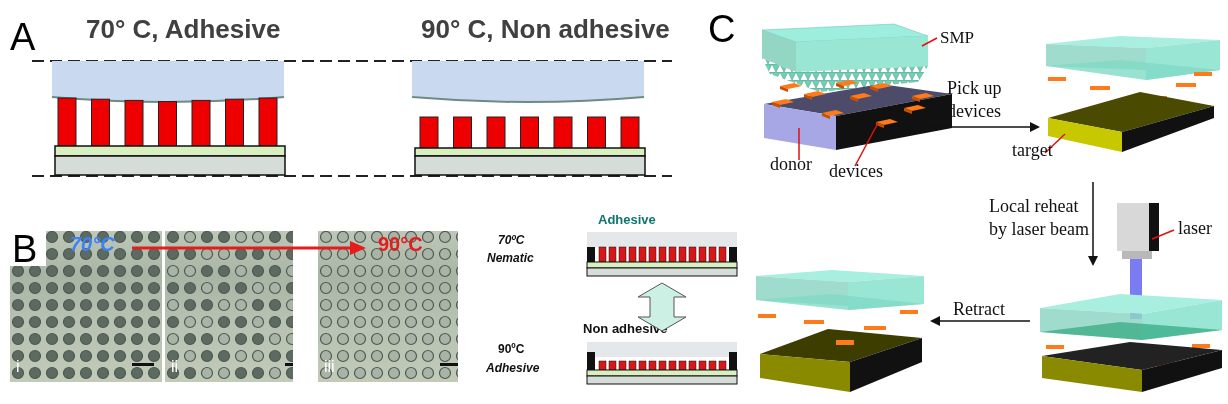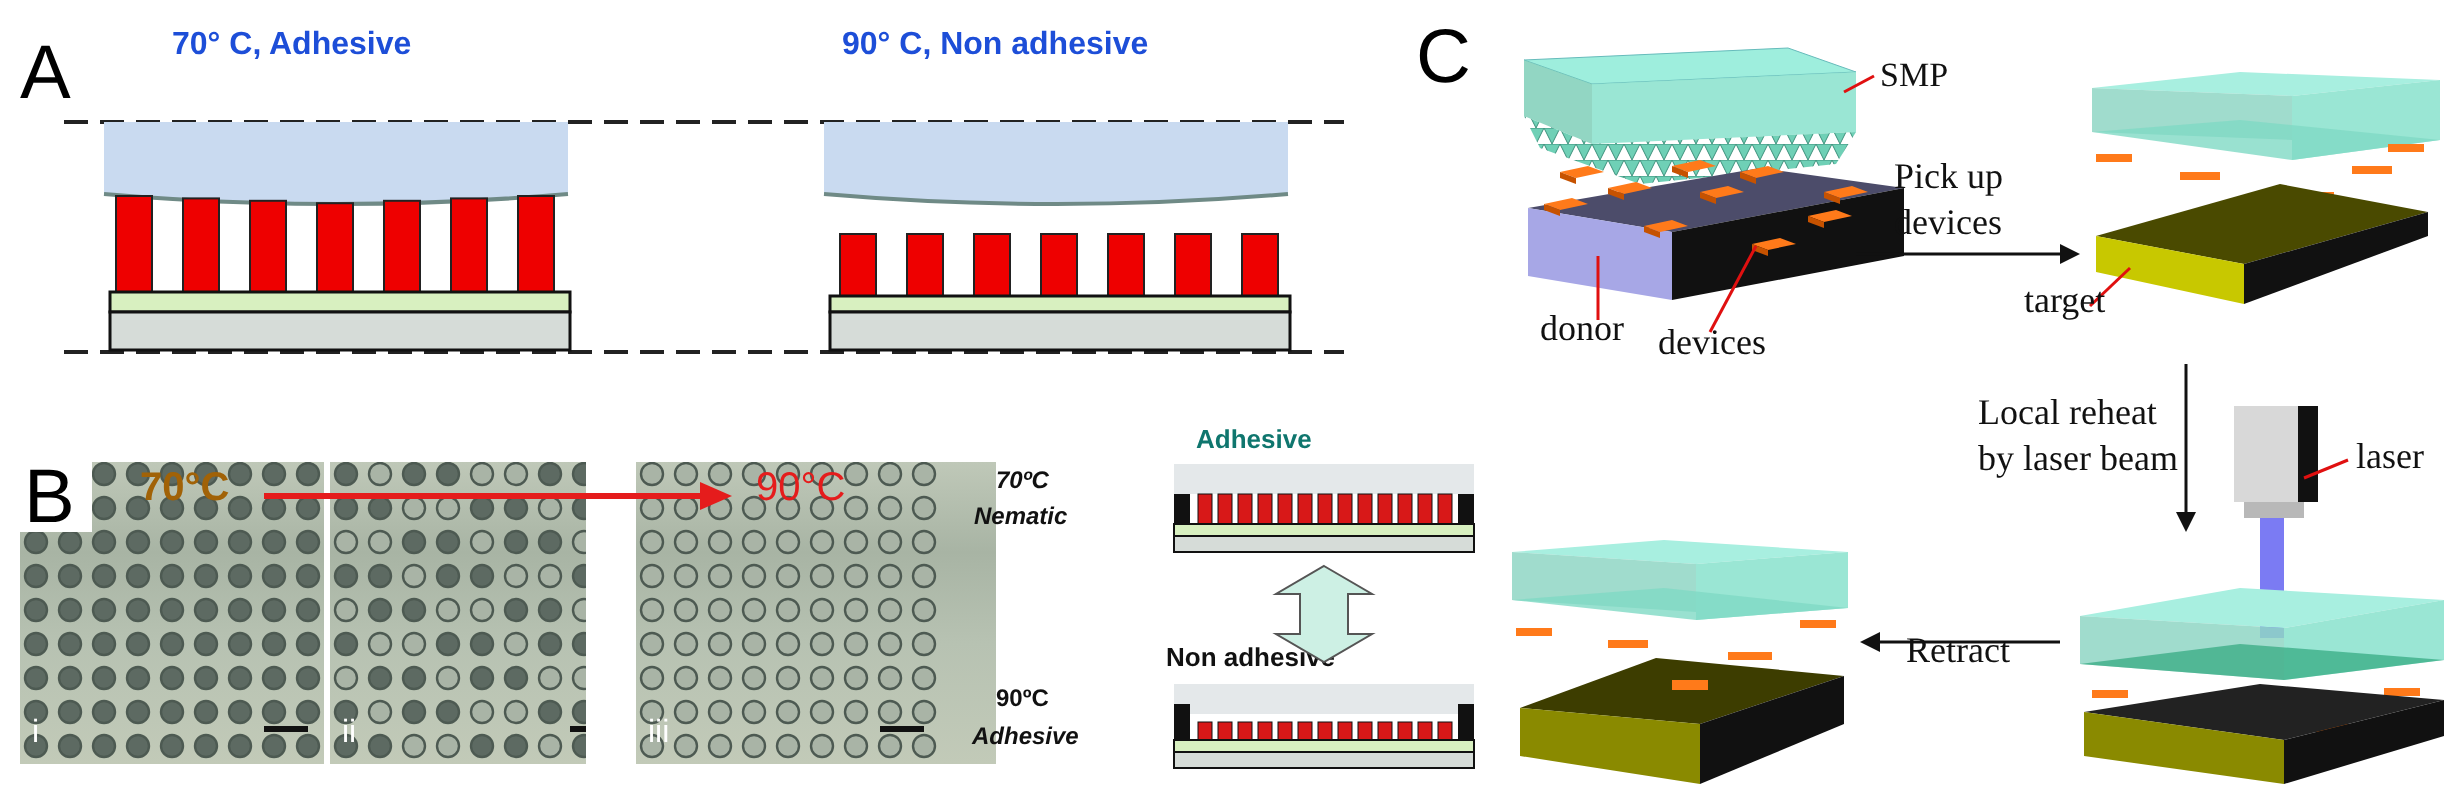--- a/index.html
+++ b/index.html
@@ -1,19 +1,19 @@
 <!DOCTYPE html>
 <html><head>
 <meta charset="utf-8">
 <style>
   html,body{margin:0;padding:0;background:#fff;}
   body{width:1228px;height:404px;position:relative;overflow:hidden;font-family:"Liberation Sans",sans-serif;}
   .abs{position:absolute;}
   .panel-letter{font-family:"Liberation Sans",sans-serif;font-size:38px;color:#000;line-height:1;}
-  .headA{font-family:"Liberation Sans",sans-serif;font-weight:bold;font-size:16px;color:#1d4ed8;}
+  .headA{font-family:"Liberation Sans",sans-serif;font-weight:bold;font-size:26px;color:#404040;}
   .serif{font-family:"Liberation Serif",serif;color:#111;}
   .lbl{font-size:18px;}
   svg{position:absolute;overflow:visible;}
 </style>
 </head>
 <body>
 
 <div class="abs panel-letter" style="left:10px;top:18px;">A</div>
 <div class="abs headA" style="left:86px;top:14px;">70° C,  Adhesive</div>
 <div class="abs headA" style="left:421px;top:14px;">90° C,  Non adhesive</div>
@@ -223,21 +223,21 @@
         <circle cx="59" cy="142" r="5.5" fill="#a9b4a6" stroke="#4d5a52" stroke-width="1.2"></circle>
         <circle cx="76" cy="142" r="5.5" fill="#5d6a62" stroke="#4d5a52" stroke-width="1.2"></circle>
         <circle cx="93" cy="142" r="5.5" fill="#5d6a62" stroke="#4d5a52" stroke-width="1.2"></circle>
         <circle cx="110" cy="142" r="5.5" fill="#a9b4a6" stroke="#4d5a52" stroke-width="1.2"></circle>
         <circle cx="127" cy="142" r="5.5" fill="#5d6a62" stroke="#4d5a52" stroke-width="1.2"></circle>
         <circle cx="144" cy="142" r="5.5" fill="#5d6a62" stroke="#4d5a52" stroke-width="1.2"></circle>
       </svg>
       <div class="abs" style="left: 6px; bottom: 6px; color: rgb(255, 255, 255); font-size: 16px; font-family: &quot;Liberation Sans&quot;, sans-serif;">ii</div>
       <div class="abs" style="left: 120px; bottom: 16px; width: 22px; height: 3px; background: rgb(17, 17, 17);"></div>
     </div>
-    <div class="abs" style="left: 318px; top: 231px; width: 180px; height: 151px; background: linear-gradient(rgb(191, 200, 184) 0%, rgb(168, 180, 164) 30%, rgb(183, 194, 178) 60%, rgb(194, 202, 184) 100%); overflow: hidden;">
+    <div class="abs" style="left: 318px; top: 231px; width: 140px; height: 151px; background: linear-gradient(rgb(191, 200, 184) 0%, rgb(168, 180, 164) 30%, rgb(183, 194, 178) 60%, rgb(194, 202, 184) 100%); overflow: hidden;">
       <svg width="152" height="151" style="position: absolute; left: 0px; top: 0px;">
         <circle cx="8" cy="6" r="5.5" fill="#a9b4a6" stroke="#4d5a52" stroke-width="1.2"></circle>
         <circle cx="25" cy="6" r="5.5" fill="#a9b4a6" stroke="#4d5a52" stroke-width="1.2"></circle>
         <circle cx="42" cy="6" r="5.5" fill="#a9b4a6" stroke="#4d5a52" stroke-width="1.2"></circle>
         <circle cx="59" cy="6" r="5.5" fill="#a9b4a6" stroke="#4d5a52" stroke-width="1.2"></circle>
         <circle cx="76" cy="6" r="5.5" fill="#a9b4a6" stroke="#4d5a52" stroke-width="1.2"></circle>
         <circle cx="93" cy="6" r="5.5" fill="#a9b4a6" stroke="#4d5a52" stroke-width="1.2"></circle>
         <circle cx="110" cy="6" r="5.5" fill="#a9b4a6" stroke="#4d5a52" stroke-width="1.2"></circle>
         <circle cx="127" cy="6" r="5.5" fill="#a9b4a6" stroke="#4d5a52" stroke-width="1.2"></circle>
         <circle cx="144" cy="6" r="5.5" fill="#a9b4a6" stroke="#4d5a52" stroke-width="1.2"></circle>
@@ -314,26 +314,26 @@
         <circle cx="127" cy="142" r="5.5" fill="#a9b4a6" stroke="#4d5a52" stroke-width="1.2"></circle>
         <circle cx="144" cy="142" r="5.5" fill="#a9b4a6" stroke="#4d5a52" stroke-width="1.2"></circle>
       </svg>
       <div class="abs" style="left: 6px; bottom: 6px; color: rgb(255, 255, 255); font-size: 16px; font-family: &quot;Liberation Sans&quot;, sans-serif;">iii</div>
       <div class="abs" style="left: 122px; bottom: 16px; width: 22px; height: 3px; background: rgb(17, 17, 17);"></div>
     </div>
   </div>
 
 <div class="abs panel-letter" style="left:8px;top:228px;background:#fff;padding:2px 4px 2px 4px;width:30px;height:34px;"><span>B</span></div>
 
-<div class="abs" style="left:70px;top:233px;font-weight:bold;font-size:20px;color:#a16207;">70°C</div>
+<div class="abs" style="left:70px;top:233px;font-weight:bold;font-size:20px;color:#3b82f6;font-style:italic;">70°C</div>
 <svg width="240" height="20" style="left:130px;top:238px;">
   <line x1="2" y1="10" x2="220" y2="10" stroke="#e51c1c" stroke-width="3"></line>
   <polygon points="220,3 236,10 220,17" fill="#e51c1c"></polygon>
 </svg>
-<div class="abs" style="left:378px;top:233px;font-weight:normal;font-size:20px;color:#e51c1c;text-align:center;">90°C</div>
+<div class="abs" style="left:378px;top:233px;font-weight:bold;font-size:20px;color:#e51c1c;text-align:center;">90°C</div>
 
 <div class="abs" style="left:598px;top:212px;font-weight:bold;font-size:13px;color:#0f766e;">Adhesive</div>
 <div class="abs" style="left:498px;top:233px;font-weight:bold;font-style:italic;font-size:12px;color:#111;">70ºC</div>
 <div class="abs" style="left:487px;top:251px;font-weight:bold;font-style:italic;font-size:12px;color:#111;">Nematic</div>
 <div class="abs" style="left:583px;top:321px;font-weight:bold;font-size:13px;color:#111;">Non adhesive</div>
 <div class="abs" style="left:498px;top:342px;font-weight:bold;font-size:12px;color:#111;">90ºC</div>
 <div class="abs" style="left:486px;top:361px;font-weight:bold;font-style:italic;font-size:12px;color:#111;">Adhesive</div>
 
 <svg width="240" height="200" style="left:555px;top:225px;">
 
@@ -498,13 +498,13 @@
 
 <div class="abs serif lbl" style="left:940px;top:28px;font-size:17px;">SMP</div>
 <div class="abs serif lbl" style="left:947px;top:78px;">Pick up</div>
 <div class="abs serif lbl" style="left:947px;top:101px;">devices</div>
 <div class="abs serif lbl" style="left:770px;top:154px;">donor</div>
 <div class="abs serif lbl" style="left:829px;top:161px;">devices</div>
 <div class="abs serif lbl" style="left:1012px;top:140px;">target</div>
 <div class="abs serif lbl" style="left:989px;top:196px;">Local reheat</div>
 <div class="abs serif lbl" style="left:989px;top:219px;">by laser beam</div>
 <div class="abs serif lbl" style="left:1178px;top:218px;">laser</div>
-<div class="abs serif lbl" style="left:953px;top:299px;margin-top:16px;">Retract</div>
+<div class="abs serif lbl" style="left:953px;top:299px;">Retract</div>
 
 </body></html>

